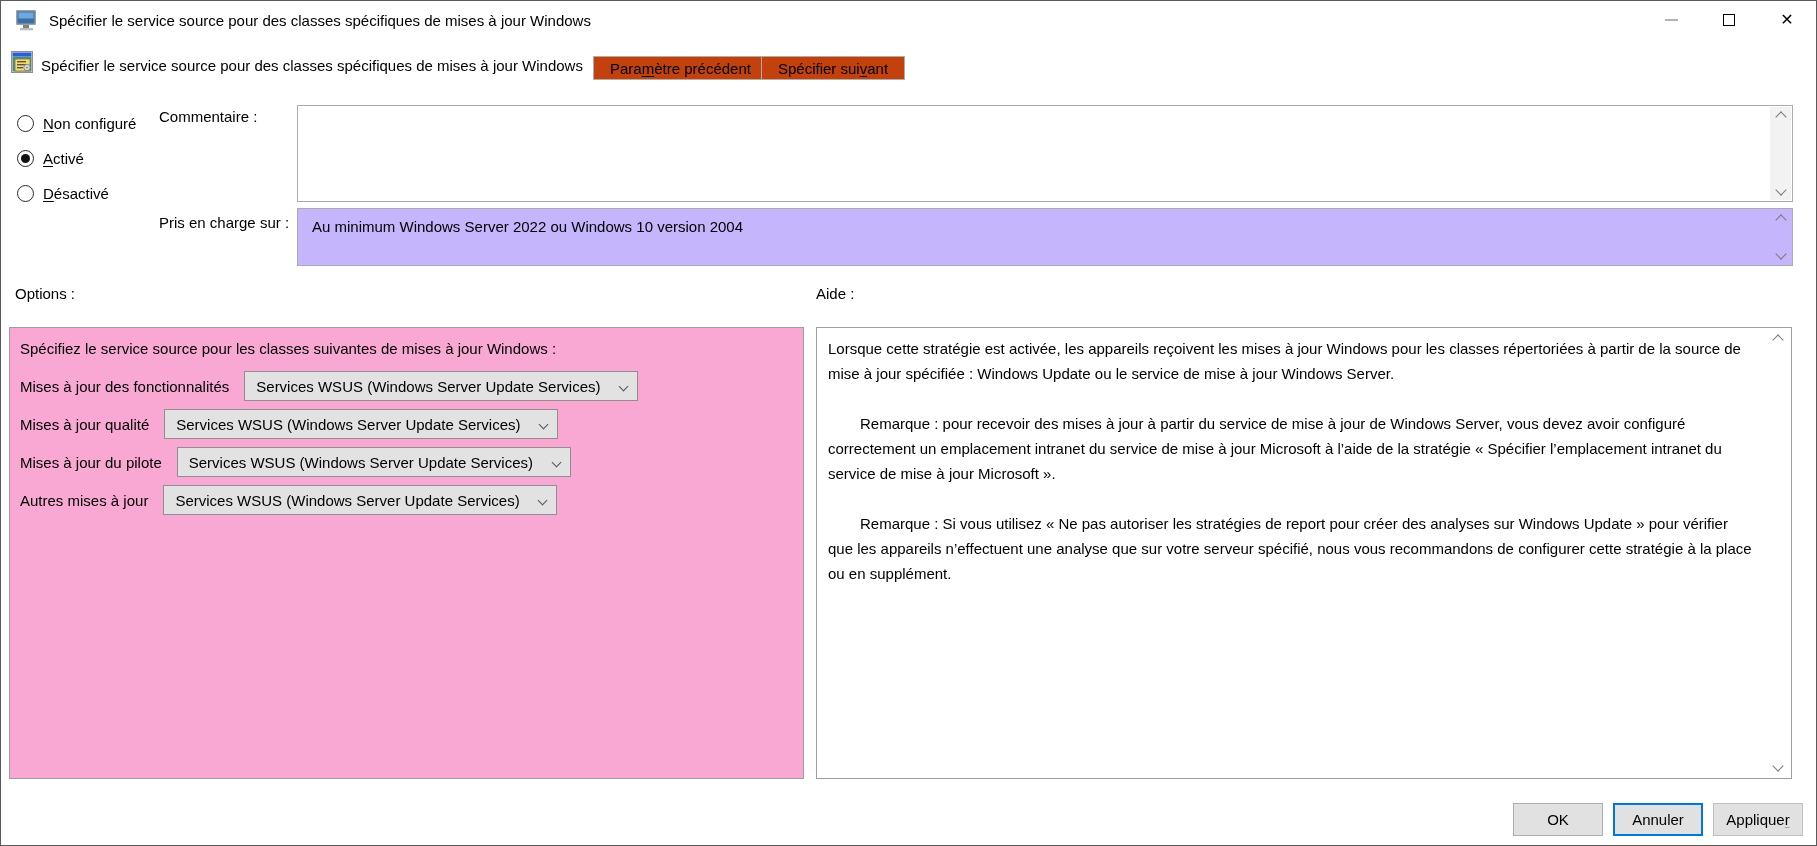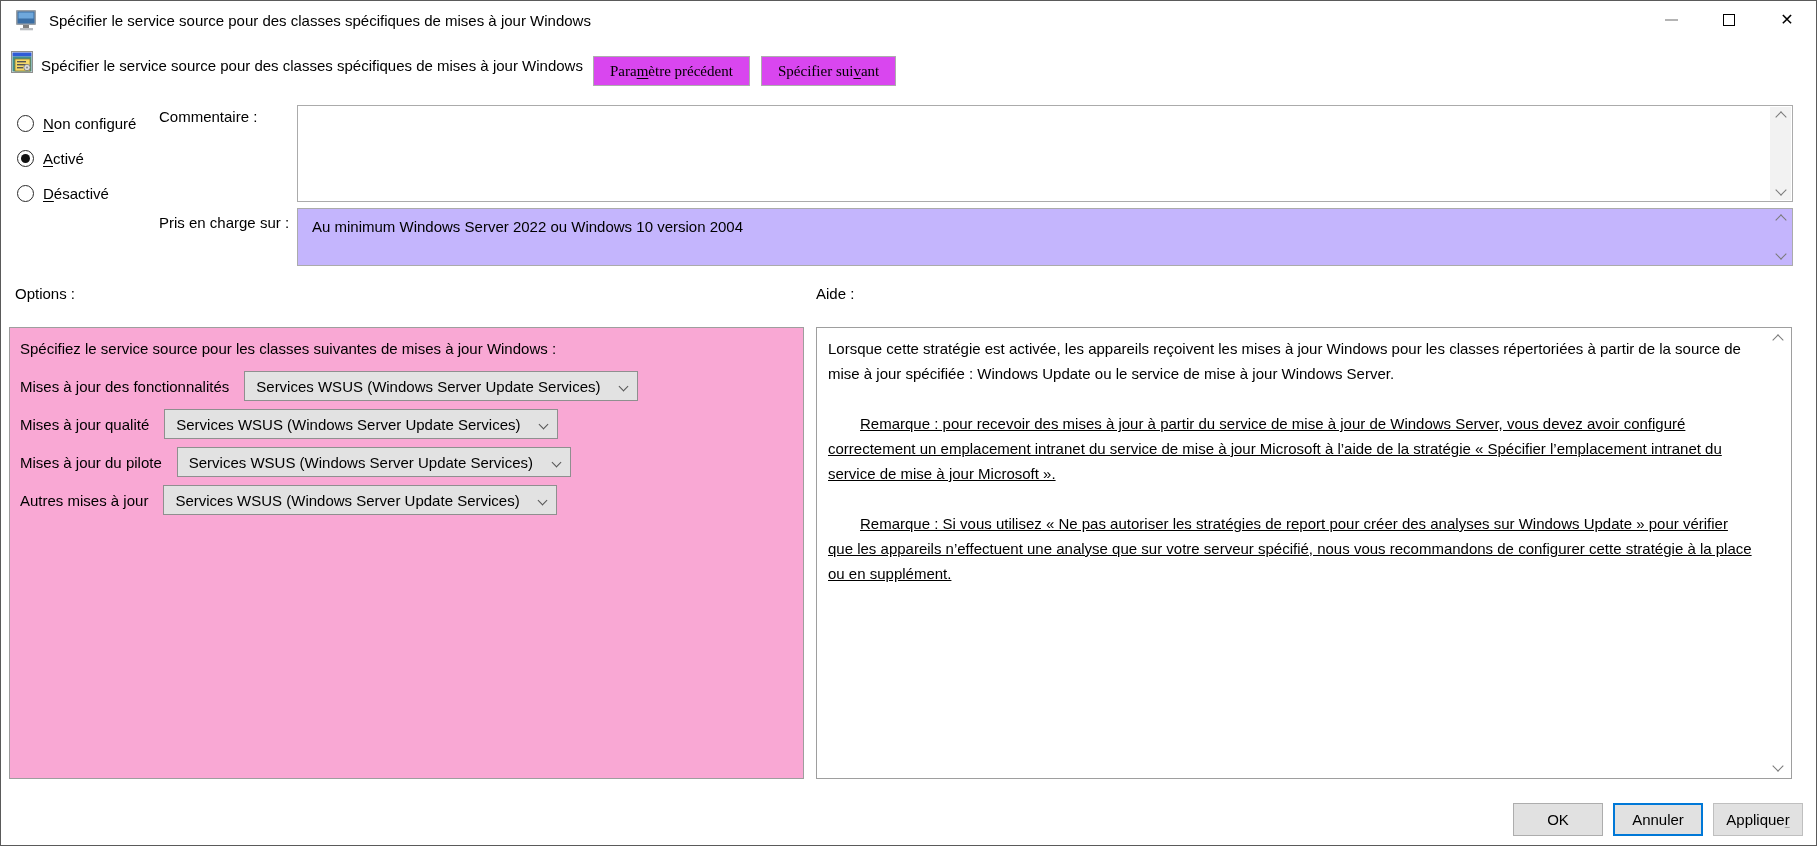--- a/index.html
+++ b/index.html
@@ -26,23 +26,23 @@
   .win-controls { position:absolute; top:0; right:0; height:38px; display:flex; }
   .win-btn { width:58px; height:38px; display:flex; align-items:center; justify-content:center; cursor:pointer; }
   .glyph-min { width:13px; height:0; border-top:2px solid #b4b4b4; }
   .glyph-max { width:12px; height:12px; border:1.4px solid #000; }
   .glyph-close { font-size:16px; line-height:1; color:#000; }
 
   
   .header-icon { position:absolute; left:10px; top:50px; width:22px; height:22px; }
   .header-title { position:absolute; left:40px; top:56px; font-size:15px; white-space:nowrap; }
   .hdr-btn {
-    position:absolute; top:55px; height:30px;
-    background:#d946ef; border:1px solid #adadad;
-    font-size:15px; font-family:Liberation Serif, serif; padding:0 16px; cursor:pointer; white-space:nowrap;
+    position:absolute; top:55px; height:24px;
+    background:#c2410c; border:1px solid #adadad;
+    font-size:15px; font-family:Liberation Sans, sans-serif; padding:0 16px; cursor:pointer; white-space:nowrap;
   }
   #btn-prev { left:592px; }
   #btn-next { left:760px; }
 
   .ak { text-decoration: underline; text-underline-offset: 2px; }
 
   
   .radio-row { position:absolute; left:16px; display:flex; align-items:center; gap:9px; cursor:default;text-align:right; }
   .radio-circle {
     width:17px; height:17px; border-radius:50%;
@@ -92,21 +92,21 @@
   }
   .combobox .chev { border-color:#555; width:7px; height:7px; }
 
   
   .help-box {
     position:absolute; left:815px; top:326px; width:976px; height:452px;
     background:#fff; border:1px solid #9e9e9e;
     padding:8px 34px 8px 11px; overflow:hidden;
   }
   .help-box p { font-size:15px; line-height:25px; margin:0 0 25px 0; }
-  .help-box p.indent { text-indent:32px;text-decoration:underline; }
+  .help-box p.indent { text-indent:32px; }
   .help-chev-top  { position:absolute; top:8px;  right:9px; }
   .help-chev-bot  { position:absolute; bottom:8px; right:9px; }
 
   
   .footer-btn {
     position:absolute; top:802px; width:90px; height:33px;
     background:#e1e1e1; border:1px solid #adadad;
     font-size:15px; font-family:inherit; cursor:pointer;
   }
   #btn-ok { left:1512px; }

